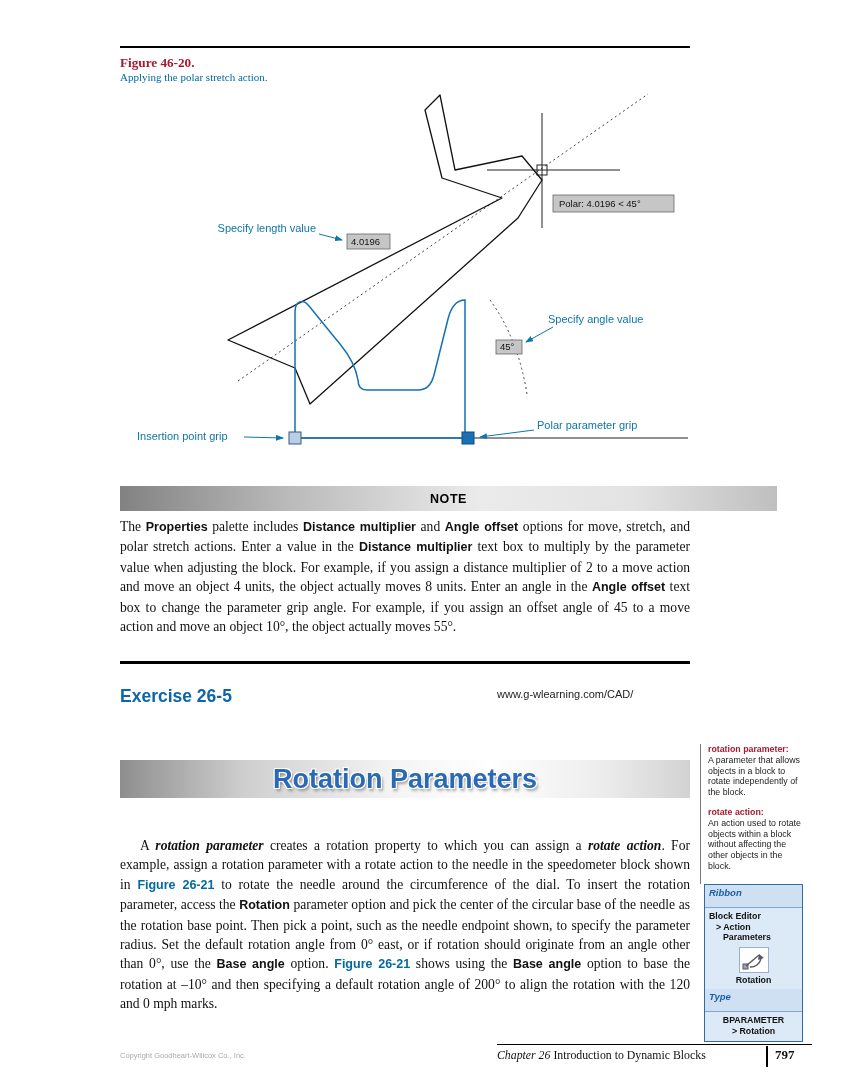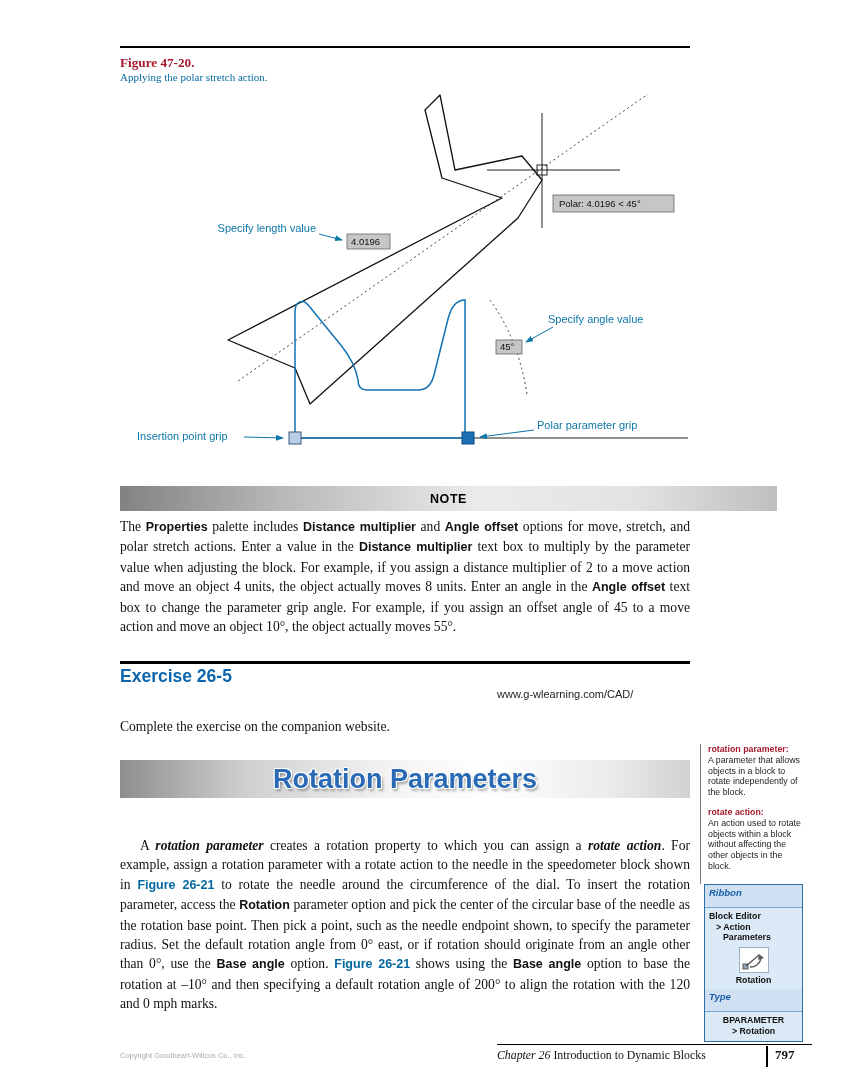--- a/index.html
+++ b/index.html
@@ -13,21 +13,21 @@
   .fig-caption { left:120px; top:71px;  font-size:11px; color:#0369a1; }
   .diagram     { left:120px; top:88px; }
 
   .note-banner { left:120px; top:486px; width:657px; height:25px;
                  background:linear-gradient(90deg,#828282 0%,#b9b9b9 25%,#ebebeb 55%,#e3e3e3 78%,#bfbfbf 100%);
                  display:flex; align-items:center; justify-content:center; }
   .note-title  { font-family:"Liberation Sans",sans-serif; font-weight:bold; font-size:12.5px; letter-spacing:.6px; color:#000; }
   .note-body   { left:120px; top:517px; width:570px; font-size:13.6px; line-height:19.4px; text-align:justify; }
 
   .ex-rule  { left:120px; top:661px; width:570px; height:2.5px; background:#000; }
-  .ex-title { left:120px; top:666px; font-family:"Liberation Sans",sans-serif; font-weight:bold; font-size:17.5px; color:#0d66ad; }
+  .ex-title { left:120px; top:686px; font-family:"Liberation Sans",sans-serif; font-weight:bold; font-size:17.5px; color:#0d66ad; }
   .ex-url   { left:497px; top:688px; font-family:"Liberation Sans",sans-serif; font-size:11px; color:#222; }
   .ex-body  { left:120px; top:719px; font-size:13.6px; }
 
   .sec-banner { left:120px; top:760px; width:570px; height:38px;
                 background:linear-gradient(90deg,#8e8e8e 0%,#cfcfcf 22%,#f4f4f4 48%,#ffffff 65%,#ececec 85%,#d2d2d2 100%);
                 display:flex; align-items:center; justify-content:center; }
   .sec-title  { font-family:"Liberation Sans",sans-serif; font-weight:bold; font-size:27px; color:#2a6ab5;
                 text-shadow:1px 1px 0 #fff,-1px -1px 0 #fff,1px -1px 0 #fff,-1px 1px 0 #fff,2px 3px 3px rgba(0,0,0,.35); }
 
   .main-para { left:120px; top:836px; width:570px; font-size:13.6px; line-height:19.4px; text-align:justify; text-indent:20px; }
@@ -76,21 +76,21 @@
   .lead   { stroke:#0e76a8; stroke-width:1; }
   .ricon  { stroke:#555; fill:none; stroke-width:1.3; }
 </style>
 </head>
 <body>
 
 <div class="page">
 
   <div class="abs top-rule"></div>
 
-  <div class="abs fig-label">Figure 47-20.</div>
+  <div class="abs fig-label">Figure 46-20.</div>
   <div class="abs fig-caption">Applying the polar stretch action.</div>
 
   <svg class="abs diagram" width="575" height="372" viewBox="0 0 575 372" xmlns="http://www.w3.org/2000/svg">
     <defs>
       <marker id="arrB" markerWidth="8" markerHeight="6" refX="7" refY="3" orient="auto">
         <path d="M0,0 L8,3 L0,6 Z" fill="#0e76a8"></path>
       </marker>
     </defs>
 
     <line class="dash" x1="118" y1="293" x2="528" y2="6"></line>
@@ -132,21 +132,20 @@
   </svg>
 
   <div class="abs note-banner">
     <span class="note-title">NOTE</span>
   </div>
   <p class="abs note-body"><span>The </span><span class="seg-ui">Properties</span><span> palette includes </span><span class="seg-ui">Distance multiplier</span><span> and </span><span class="seg-ui">Angle offset</span><span> options for move, stretch, and polar stretch actions. Enter a value in the </span><span class="seg-ui">Distance multiplier</span><span> text box to multiply by the parameter value when adjusting the block. For example, if you assign a distance multiplier of 2 to a move action and move an object 4 units, the object actually moves 8 units. Enter an angle in the </span><span class="seg-ui">Angle offset</span><span> text box to change the parameter grip angle. For example, if you assign an offset angle of 45 to a move action and move an object 10°, the object actually moves 55°.</span></p>
 
   <div class="abs ex-rule"></div>
   <div class="abs ex-title">Exercise 26-5</div>
   <div class="abs ex-url">www.g-wlearning.com/CAD/</div>
-  <p class="abs ex-body">Complete the exercise on the companion website.</p>
 
   <div class="abs sec-banner">
     <span class="sec-title">Rotation Parameters</span>
   </div>
   <p class="abs main-para"><span>A </span><span class="seg-bi">rotation parameter</span><span> creates a rotation property to which you can assign a </span><span class="seg-bi">rotate action</span><span>. For example, assign a rotation parameter with a rotate action to the needle in the speedometer block shown in </span><span class="seg-fig">Figure 26-21</span><span> to rotate the needle around the circumference of the dial. To insert the rotation parameter, access the </span><span class="seg-ui">Rotation</span><span> parameter option and pick the center of the circular base of the needle as the rotation base point. Then pick a point, such as the needle endpoint shown, to specify the parameter radius. Set the default rotation angle from 0° east, or if rotation should originate from an angle other than 0°, use the </span><span class="seg-ui">Base angle</span><span> option. </span><span class="seg-fig">Figure 26-21</span><span> shows using the </span><span class="seg-ui">Base angle</span><span> option to base the rotation at –10° and then specifying a default rotation angle of 200° to align the rotation with the 120 and 0 mph marks.</span></p>
 
   <div class="abs margin-rule"></div>
   <div class="abs margin-notes">
     <p class="def">
       <span class="term">rotation parameter:</span>

